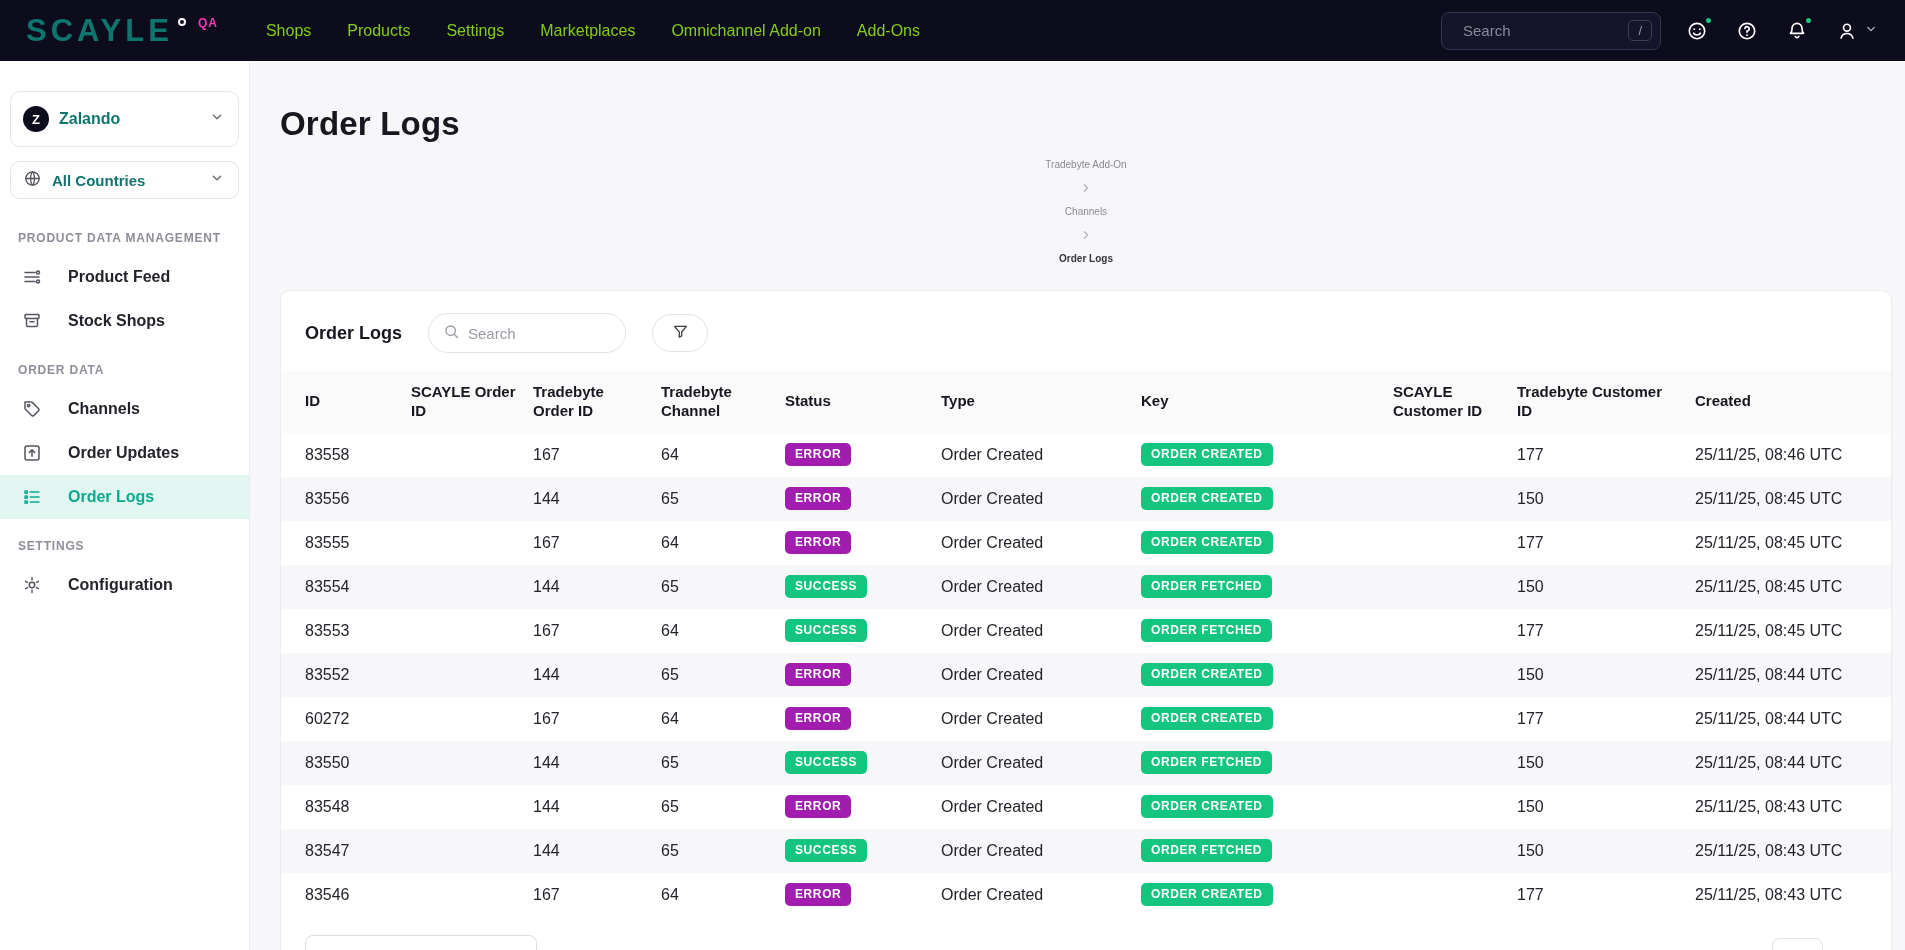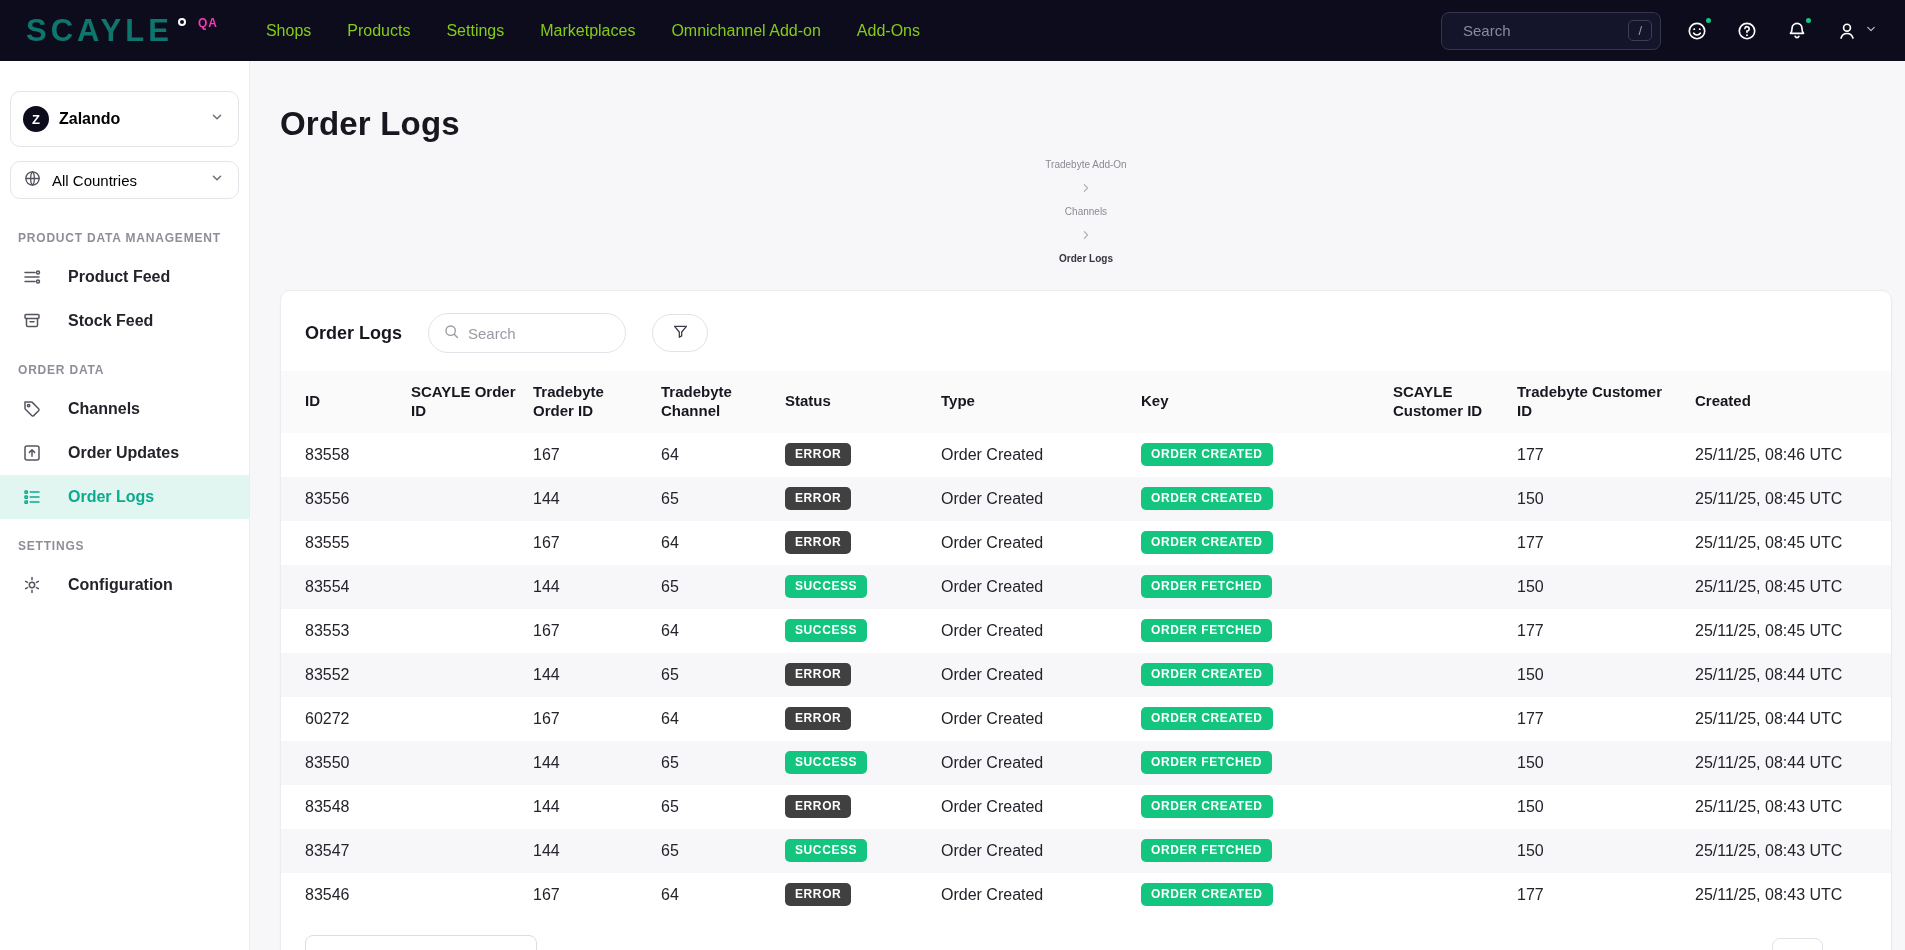--- a/index.html
+++ b/index.html
@@ -25,24 +25,24 @@
   .user-group { display:flex; align-items:center; gap:2px; color:#fff; cursor:pointer; }
   .user-group svg { width:22px; height:22px; }
   .chev-sm svg { width:16px; height:16px; color:#b9b9c6; }
 
   
   .sidebar { position:fixed; top:61px; left:0; width:250px; height:889px; background:#fff; border-right:1px solid #ececf0; padding:30px 10px 20px 10px; z-index:10; }
   .selector { border:1px solid #e4e4ea; border-radius:10px; display:flex; align-items:center; gap:10px; padding:0 12px; cursor:pointer; background:#fff; }
   .shop-selector { height:56px; margin-bottom:14px; }
   .country-selector { height:38px; margin-bottom:26px; }
   .avatar-z { width:26px; height:26px; border-radius:50%; background:#0c0c1d; color:#fff; font-size:13px; font-weight:700; display:flex; align-items:center; justify-content:center; flex:0 0 auto; }
-  .selector-label { font-size:16px; font-weight:600; color:#000000; flex:1; white-space:nowrap; overflow:hidden; }
+  .selector-label { font-size:16px; font-weight:600; color:#0f766e; flex:1; white-space:nowrap; overflow:hidden; }
   .selector .chev svg { width:18px; height:18px; color:#6d6d78; }
   .country-selector .g-icon svg { width:19px; height:19px; color:#55555e; }
-  .country-selector .selector-label { font-weight:400; font-size:15px; }
+  .country-selector .selector-label { font-weight:700; font-size:15px; }
   .section-title { font-size:12px; font-weight:700; letter-spacing:.8px; color:#8e8e99; padding:6px 8px 10px 8px; }
   .side-item { display:flex; align-items:center; gap:12px; height:44px; padding:0 8px 0 12px; border-radius:6px; cursor:pointer; color:#23232b; margin:0 -10px; padding-left:22px; }
   .side-item svg { width:20px; height:20px; color:#55555e; flex:0 0 auto; }
   .side-item .side-label { font-size:16px; font-weight:600;margin-left:14px; }
   .side-item.active { background:#e2f6f1; color:#0caa8f; border-radius:0; }
   .side-item.active svg { color:#0caa8f; }
   .side-gap { height:14px; }
 
   
   .main { position:absolute; top:61px; left:250px; width:1655px; height:889px; padding:44px 13px 0 30px; }
@@ -64,21 +64,21 @@
   .filter-btn svg { width:17px; height:17px; }
 
   
   table { width:100%; border-collapse:collapse; table-layout:fixed; }
   thead th { background:#fafafb; text-align:left; font-size:15px; font-weight:700; color:#17171f; padding:12px 14px 12px 0; vertical-align:middle; line-height:1.25; }
   thead th:first-child, tbody td:first-child { padding-left:24px; }
   tbody td { font-size:16px; color:#23232b; padding:0 14px 0 0; height:44px; vertical-align:middle; white-space:nowrap; }
   tbody tr:nth-child(even) { background:#f7f7f9; }
   tbody tr { cursor:pointer; }
   .badge { display:inline-block; font-size:12px; font-weight:700; letter-spacing:.6px; color:#fff; border-radius:5px; padding:4px 10px; line-height:1.2; }
-  .badge-red { background:#404040; }
+  .badge-red { background:#a21caf; }
   .badge-green { background:#13c57e; }
 
   
   .card-footer { display:flex; align-items:center; padding:18px 24px; gap:22px; }
   .page-size { width:232px; height:44px; border:1px solid #dcdce2; border-radius:8px; display:flex; align-items:center; padding:0 14px; font-size:16px; color:#23232b; cursor:pointer; background:#fff; }
   .page-size .ps-val { flex:1; }
   .page-size svg { width:18px; height:18px; color:#55555e; }
   .showing { font-size:15px; color:#77777f; }
   .pagination { margin-left:auto; display:flex; align-items:center; gap:6px; }
   .page-btn { min-width:38px; height:38px; display:flex; align-items:center; justify-content:center; font-size:15px; color:#55555e; border-radius:8px; cursor:pointer; padding:0 8px; background:transparent; border:0; font-family:inherit; }
@@ -187,21 +187,21 @@
         </span>
         <span class="side-label">Product Feed</span>
       </div>
       <div class="side-item">
         <span style="display: flex;">
           <svg viewBox="0 0 20 20" fill="none" stroke="currentColor" stroke-width="1.5" stroke-linecap="round" stroke-linejoin="round">
             <rect x="3" y="3.5" width="14" height="4" rx="1"></rect>
             <path d="M4.5 7.5v6.8a1.2 1.2 0 0 0 1.2 1.2h8.6a1.2 1.2 0 0 0 1.2-1.2V7.5M8 10.8h4"></path>
           </svg>
         </span>
-        <span class="side-label">Stock Feed</span>
+        <span class="side-label">Stock Shops</span>
       </div>
       <div class="side-gap"></div>
       <div class="section-title">ORDER DATA</div>
       <div class="side-item">
         <span style="display: flex;">
           <svg viewBox="0 0 20 20" fill="none" stroke="currentColor" stroke-width="1.5" stroke-linecap="round" stroke-linejoin="round">
             <path d="M3 3h6.3a1.4 1.4 0 0 1 1 .4l6.3 6.3a1.4 1.4 0 0 1 0 2l-4.9 4.9a1.4 1.4 0 0 1-2 0L3.4 10.3a1.4 1.4 0 0 1-.4-1z"></path>
             <circle cx="6.6" cy="6.6" r="1.2"></circle>
           </svg>
         </span>

